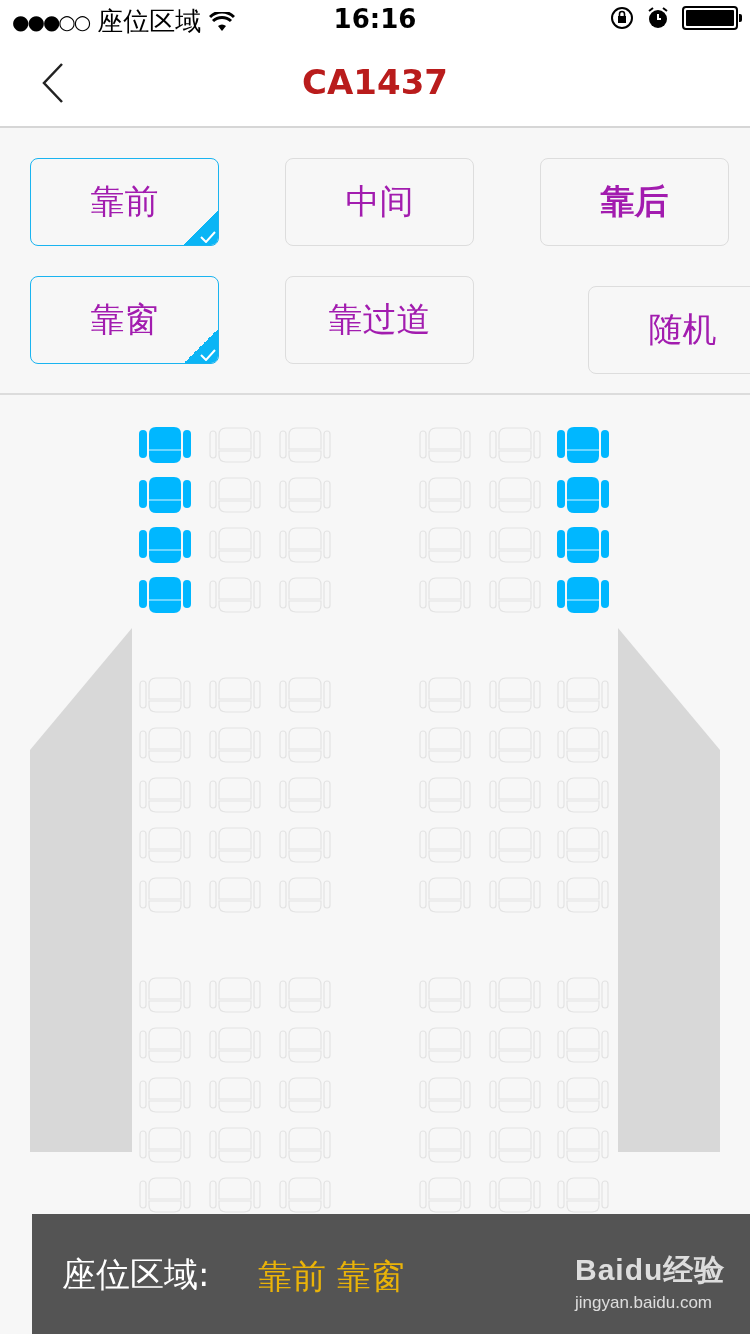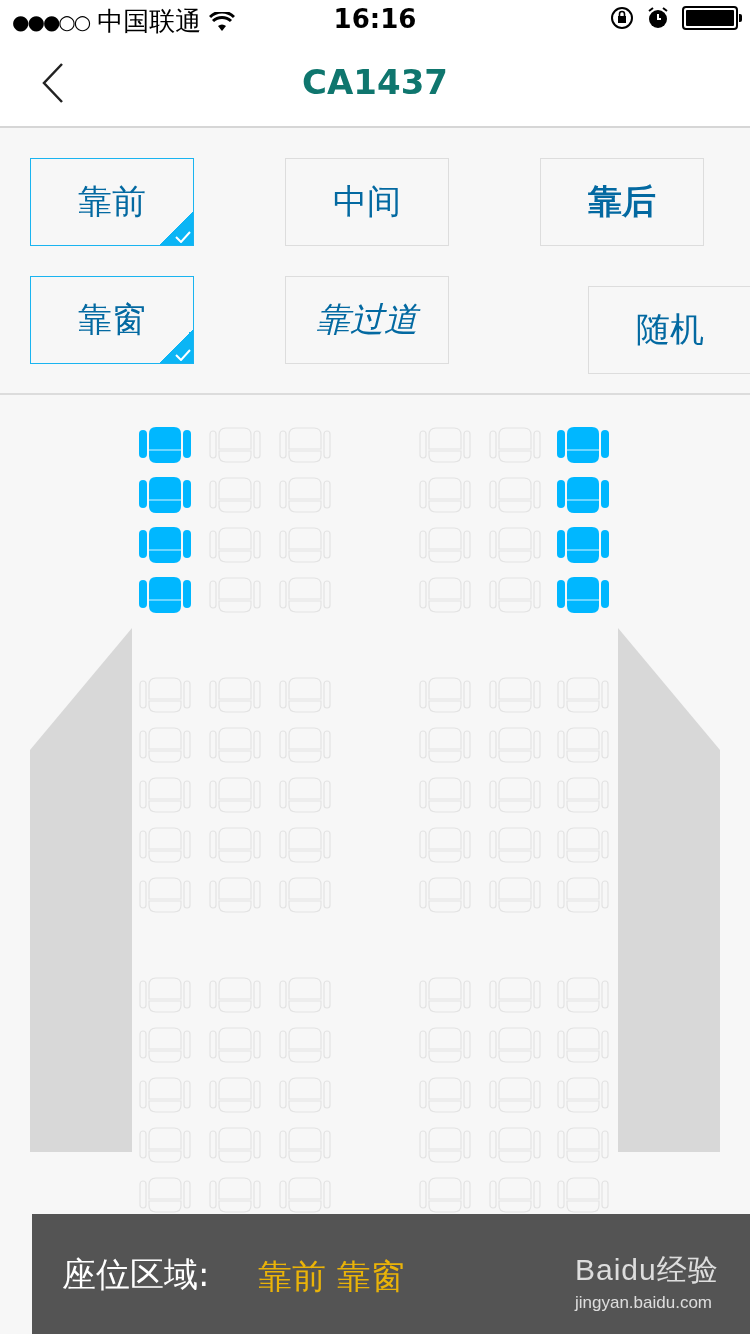--- a/index.html
+++ b/index.html
@@ -7,44 +7,44 @@
   .statusbar { position: absolute; left: 0; top: 0; width: 750px; height: 40px; background: #ffffff; color: #000; font-size: 26px; }
   .statusbar .left { position: absolute; left: 12px; top: 4px; display: flex; align-items: center; gap: 8px; }
   .statusbar .signal { letter-spacing: -2px; font-size: 20px; }
   .statusbar .time { position: absolute; left: 0; width: 750px; text-align: center; top: 4px; font-weight: bold; font-size: 26px; }
   .statusbar .right { position: absolute; right: 12px; top: 6px; display: flex; align-items: center; gap: 12px; }
   .battery { width: 56px; height: 24px; border: 2px solid #000; border-radius: 4px; padding: 2px; position: relative; }
   .battery .fill { width: 100%; height: 100%; background: #000; border-radius: 1px; }
   .battery::after { content: ""; position: absolute; right: -6px; top: 6px; width: 3px; height: 8px; background: #000; border-radius: 0 2px 2px 0; }
   .navbar { position: absolute; left: 0; top: 40px; width: 750px; height: 88px; background: #ffffff; border-bottom: 2px solid #d6d6d6; }
   .navbar .back { position: absolute; left: 30px; top: 18px; width: 50px; height: 50px; cursor: pointer; }
-  .navbar .title { position: absolute; left: 0; width: 750px; top: 22px; text-align: center; font-size: 34px; font-weight: bold; color: #0f766e; }
+  .navbar .title { position: absolute; left: 0; width: 750px; top: 22px; text-align: center; font-size: 34px; font-weight: bold; color: #b91c1c; }
   .filters { position: absolute; left: 0; top: 130px; width: 750px; height: 265px; background: #f7f7f7; border-bottom: 2px solid #dcdcdc; }
-  .fbtn { position: absolute; width: 164px; height: 88px; border: 1px solid #dddddd; border-radius: 0; background: #f7f7f7; color: #0369a1; font-size: 34px; display: flex; align-items: center; justify-content: center; overflow: hidden; cursor: pointer; }
+  .fbtn { position: absolute; width: 189px; height: 88px; border: 1px solid #dddddd; border-radius: 8px; background: #f7f7f7; color: #a21caf; font-size: 34px; display: flex; align-items: center; justify-content: center; overflow: hidden; cursor: pointer; }
   .fbtn.selected { border: 1.5px solid #1ab4f0; }
   .fbtn .corner { position: absolute; right: -1px; bottom: -1px; width: 36px; height: 36px; background: linear-gradient(135deg, transparent 50%, #0bb5f5 50%); }
   .fbtn .corner svg { position: absolute; right: 3px; bottom: 3px; }
   .seatmap { position: absolute; left: 0; top: 396px; width: 750px; height: 818px; background: #f7f7f7; overflow: hidden; }
   .wing { position: absolute; background: #d8d8d8; }
   .seat { position: absolute; width: 54px; height: 38px; cursor: pointer; }
   .bottombar { position: absolute; left: 0; top: 1214px; width: 750px; height: 120px; background: #545454; margin-left: 32px; }
   .bottombar .label { position: absolute; left: 30px; top: 38px; color: #ffffff; font-size: 34px; }
   .bottombar .value { position: absolute; left: 226px; top: 40px; color: #eab308; font-size: 34px; }
   .confirm { position: absolute; left: 540px; top: 16px; width: 180px; height: 88px; background: #ffb556; border-radius: 14px; color: #fff; font-size: 34px; display: flex; align-items: center; justify-content: center; cursor: pointer; }
   .watermark { position: absolute; left: 575px; top: 1250px; color: rgba(255,255,255,0.8); font-family: "Liberation Sans", sans-serif; pointer-events: none; }
-  .watermark .wm1 { font-size: 30px; font-weight: normal; letter-spacing: 1px; }
+  .watermark .wm1 { font-size: 30px; font-weight: bold; letter-spacing: 1px; }
   .watermark .wm2 { font-size: 17px; margin-top: 2px; }
 </style>
 </head>
 <body>
 
 <div class="statusbar">
   <div class="left">
     <span class="signal">●●●○○</span>
-    <span>中国联通</span>
+    <span>座位区域</span>
     <svg width="26" height="20" viewBox="0 0 26 20">
       <path d="M13 19 L9 14 A6 6 0 0 1 17 14 Z" fill="#000"></path>
       <path d="M4 9 A13 13 0 0 1 22 9" stroke="#000" stroke-width="3" fill="none"></path>
       <path d="M1 5 A17 17 0 0 1 25 5" stroke="#000" stroke-width="3" fill="none"></path>
     </svg>
   </div>
   <div class="time">16:16</div>
   <div class="right">
     <svg width="24" height="24" viewBox="0 0 24 24">
       <circle cx="12" cy="12" r="10" stroke="#000" stroke-width="2" fill="none"></circle>
@@ -87,21 +87,21 @@
     <span>靠后</span>
   </div>
   <div class="fbtn selected" style="left:30px;top:146px;">
     <span>靠窗</span>
     <div class="corner">
       <svg width="16" height="12" viewBox="0 0 16 12">
           <path d="M1 6 L6 11 L15 1" stroke="#fff" stroke-width="2" fill="none"></path>
         </svg>
     </div>
   </div>
-  <div class="fbtn" style="left:285px;top:146px;font-style:italic;">
+  <div class="fbtn" style="left:285px;top:146px;">
     <span>靠过道</span>
   </div>
   <div class="fbtn" style="left:540px;top:156px;margin-left:48px;">
     <span>随机</span>
   </div>
 </div>
 
 <div class="seatmap" id="seatmap">
   <svg class="wing" style="left:30px;top:232px;width:102px;height:524px;background:none;" viewBox="0 0 102 524" preserveAspectRatio="none">
     <path d="M102 0 L102 524 L0 524 L0 122 Z" fill="#d8d8d8"></path>

